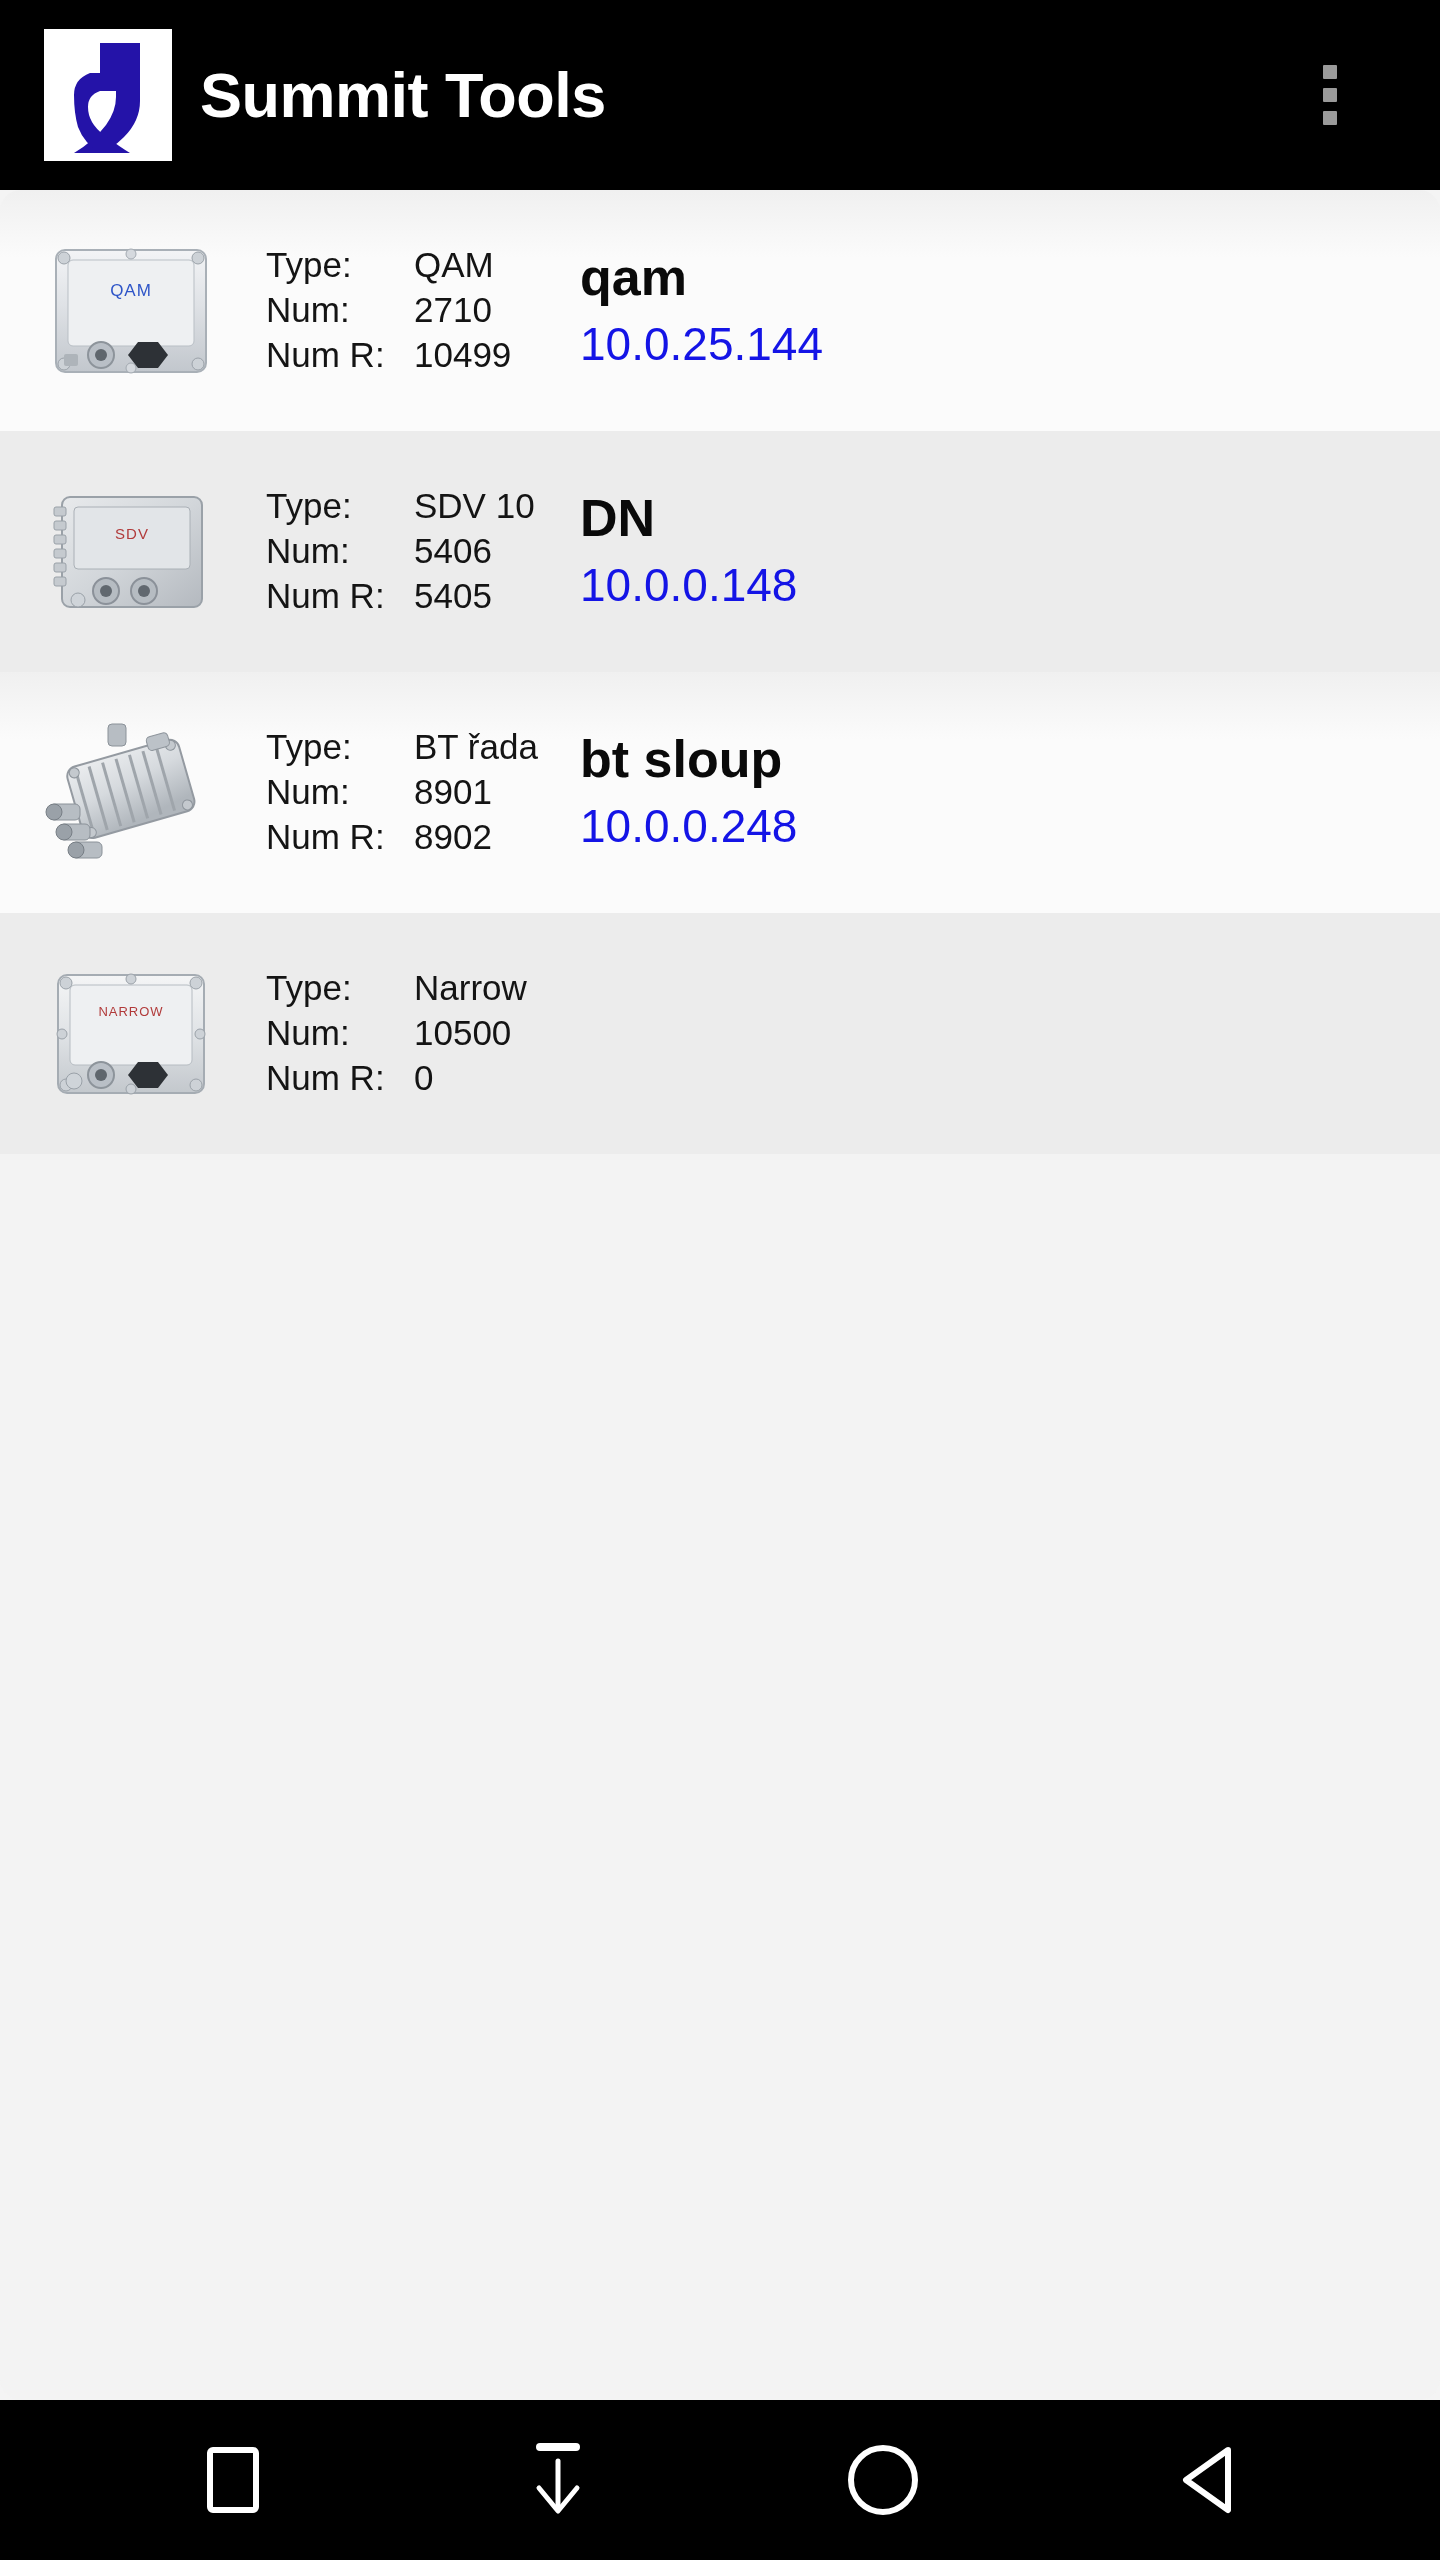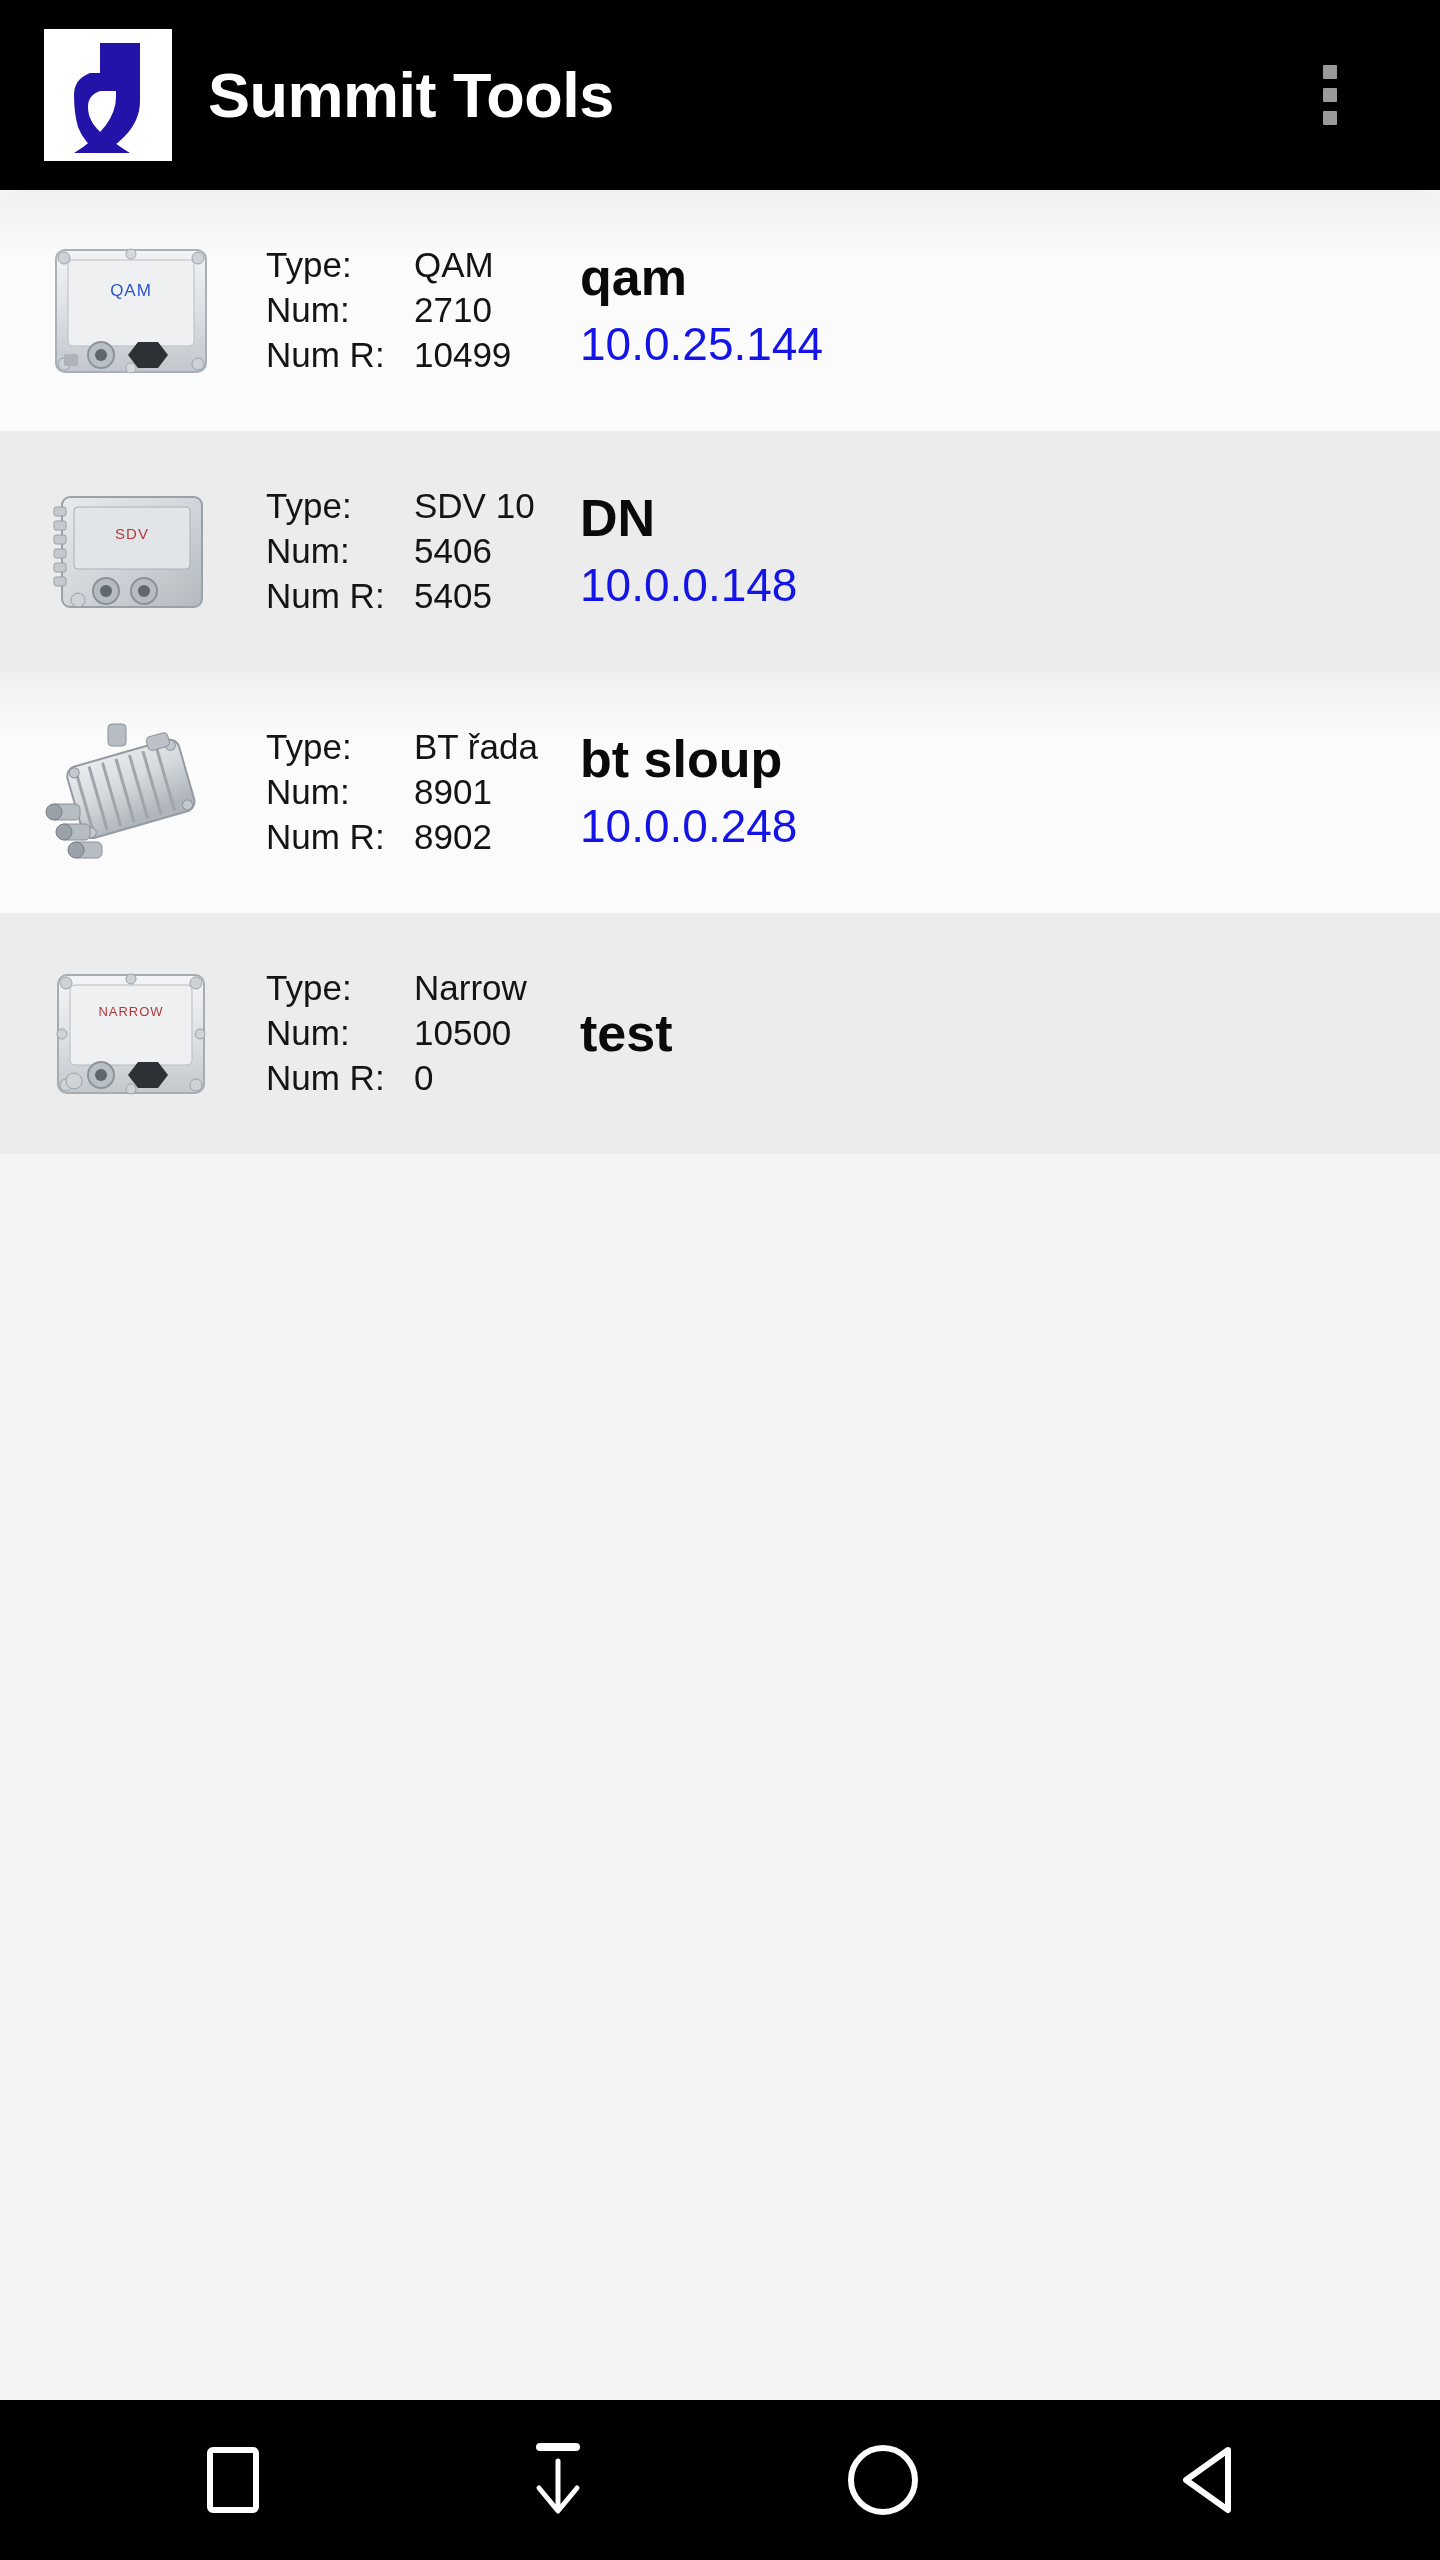--- a/index.html
+++ b/index.html
@@ -33,21 +33,21 @@
     overflow: hidden;
     flex: 0 0 auto;
   }
   .logo-tile svg { display: block; width: 128px; height: 132px; }
 
   .appbar-title {
     color: #ffffff;
     font-size: 63px;
     font-weight: bold;
     letter-spacing: -0.5px;
-    margin-left: 36px;
+    margin-left: 28px;
     white-space: nowrap;
     line-height: 1;
   }
   .appbar-spacer { flex: 1 1 auto; }
   .overflow-menu {
     width: 96px; height: 120px;
     display: flex; flex-direction: column;
     align-items: center; justify-content: center;
     gap: 9px;
     flex: 0 0 auto;
@@ -363,21 +363,20 @@
           <span class="spec-key">Num:</span>
           <span class="spec-val">10500</span>
         </div>
         <div class="spec-line">
           <span class="spec-key">Num R:</span>
           <span class="spec-val">0</span>
         </div>
       </div>
 
       <div class="ident">
-        <div class="dev-name">test</div>
       </div>
     </div>
 
     <div class="list-filler" style="height:1240px"></div>
   </div>
 
   <div class="navbar">
 
     <div class="nav-btn">
       <svg width="60" height="72" viewBox="0 0 60 72" xmlns="http://www.w3.org/2000/svg">

